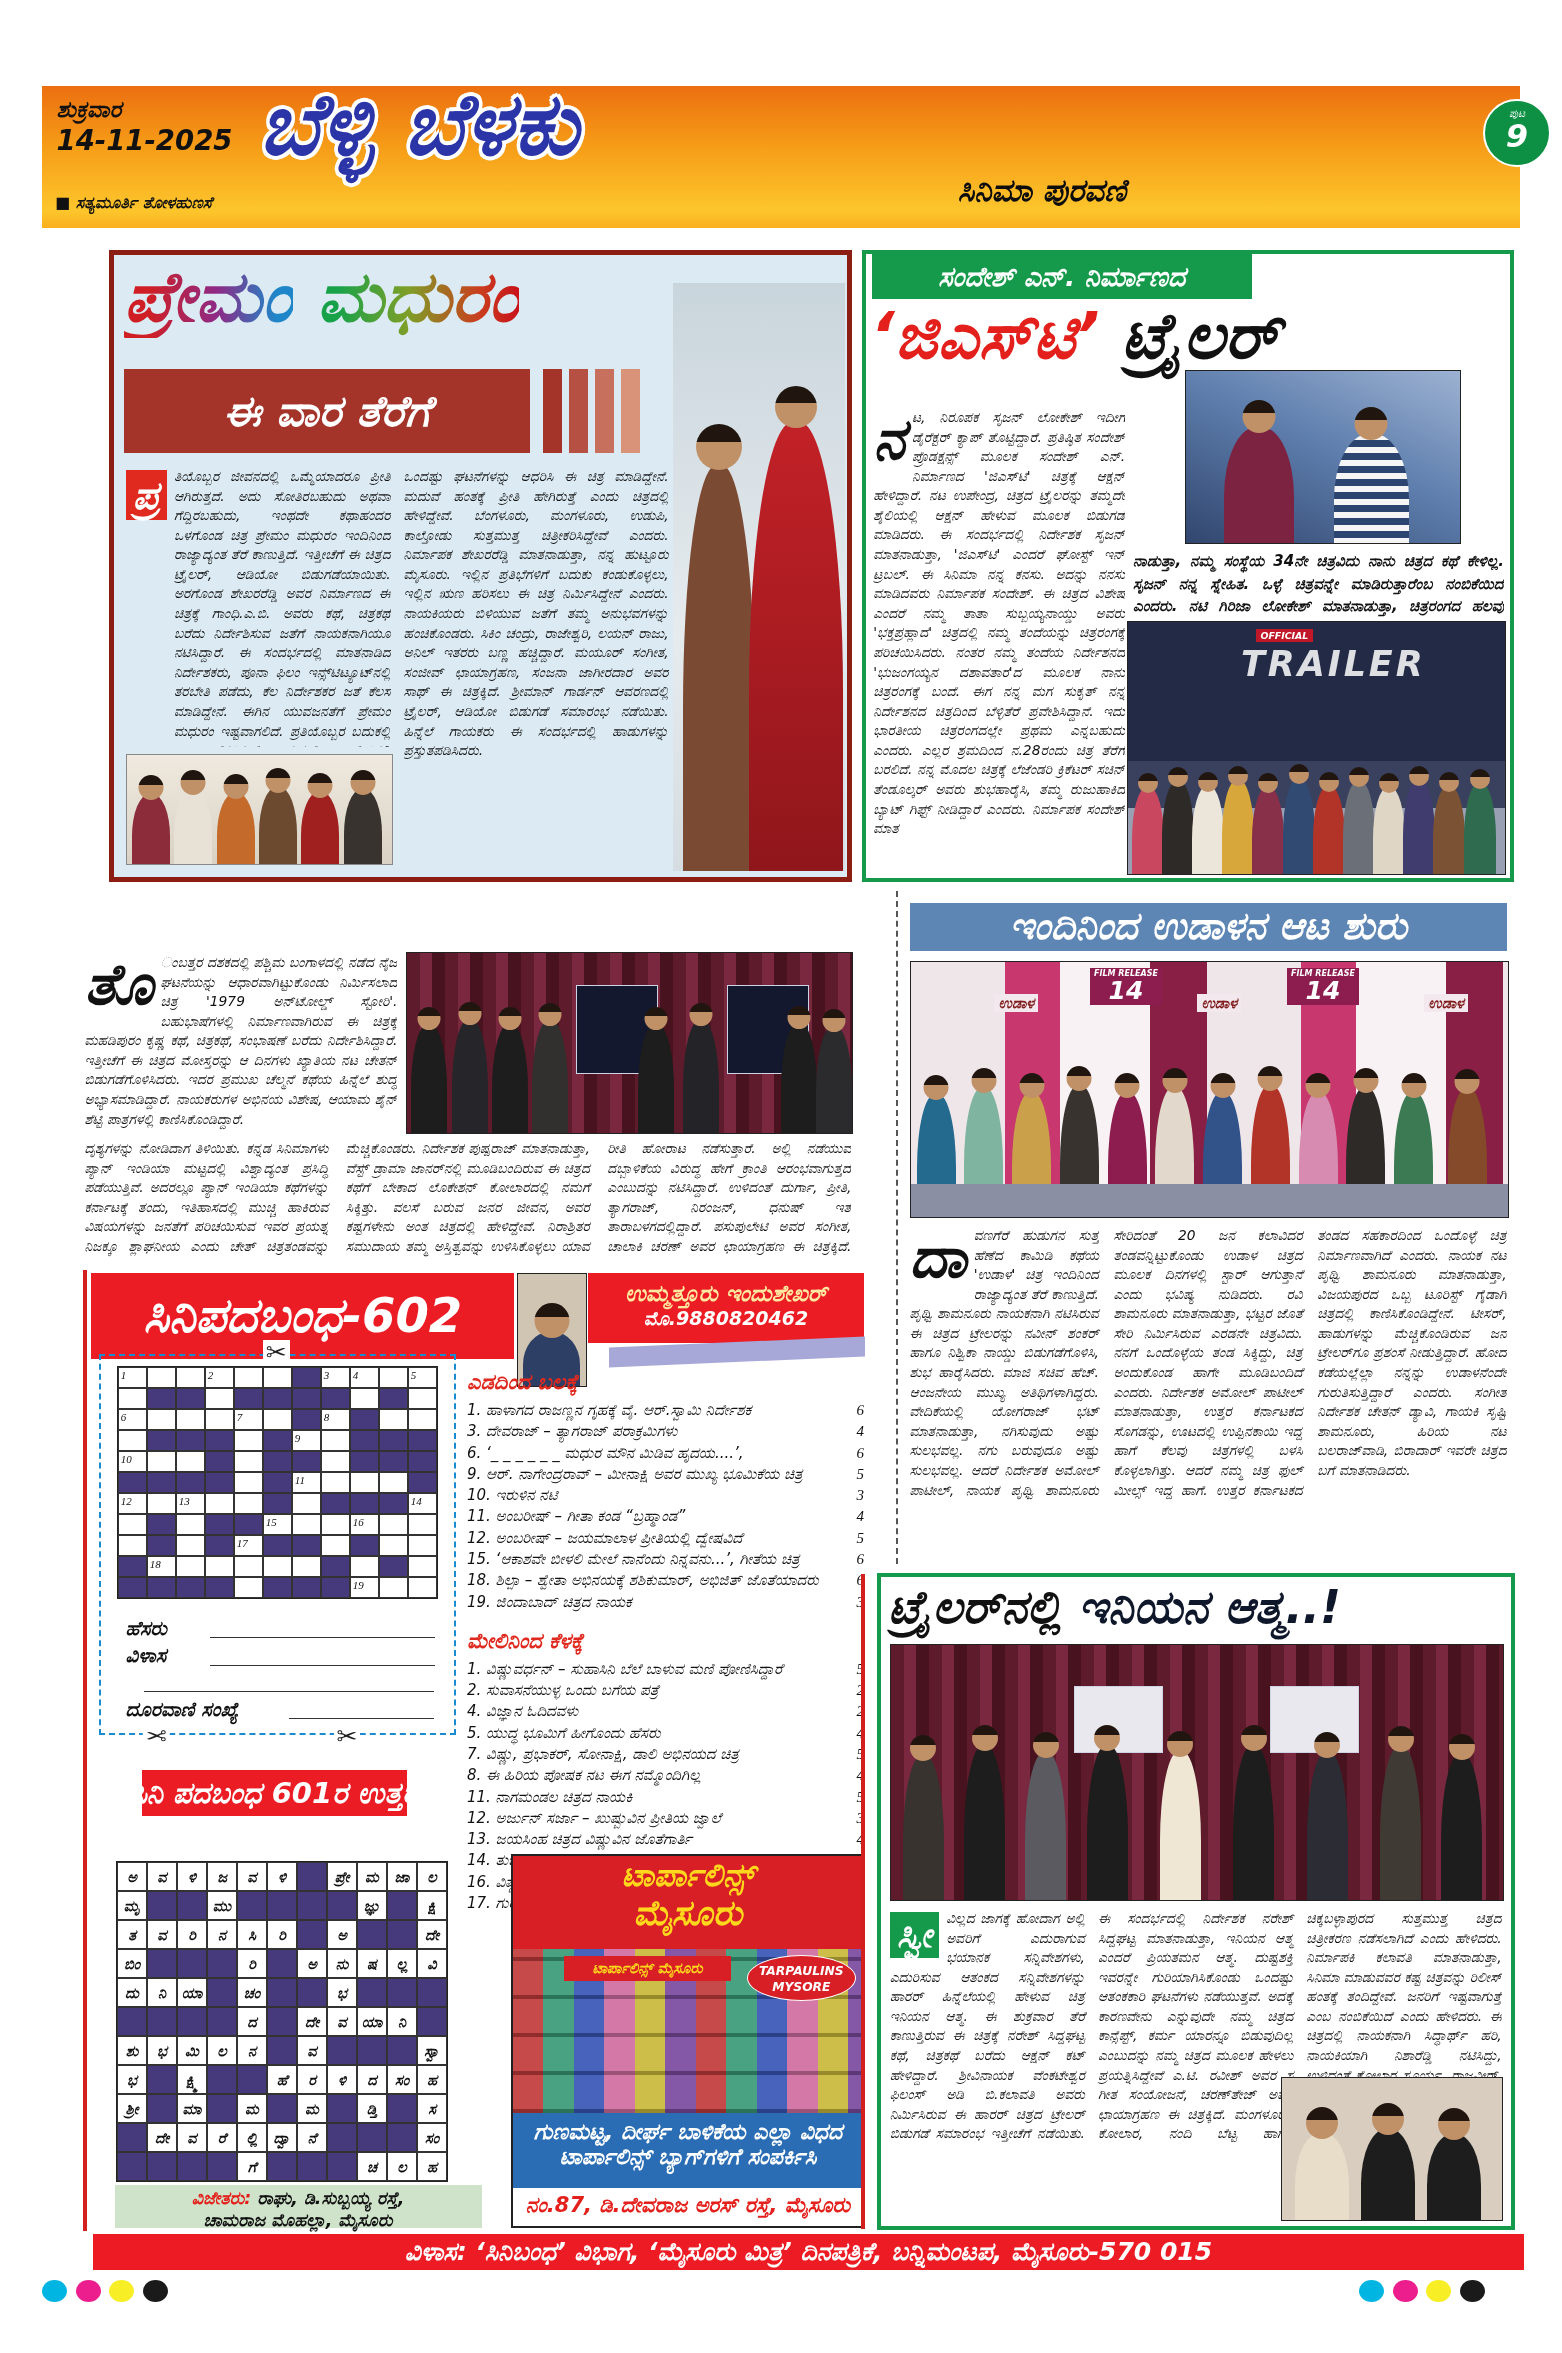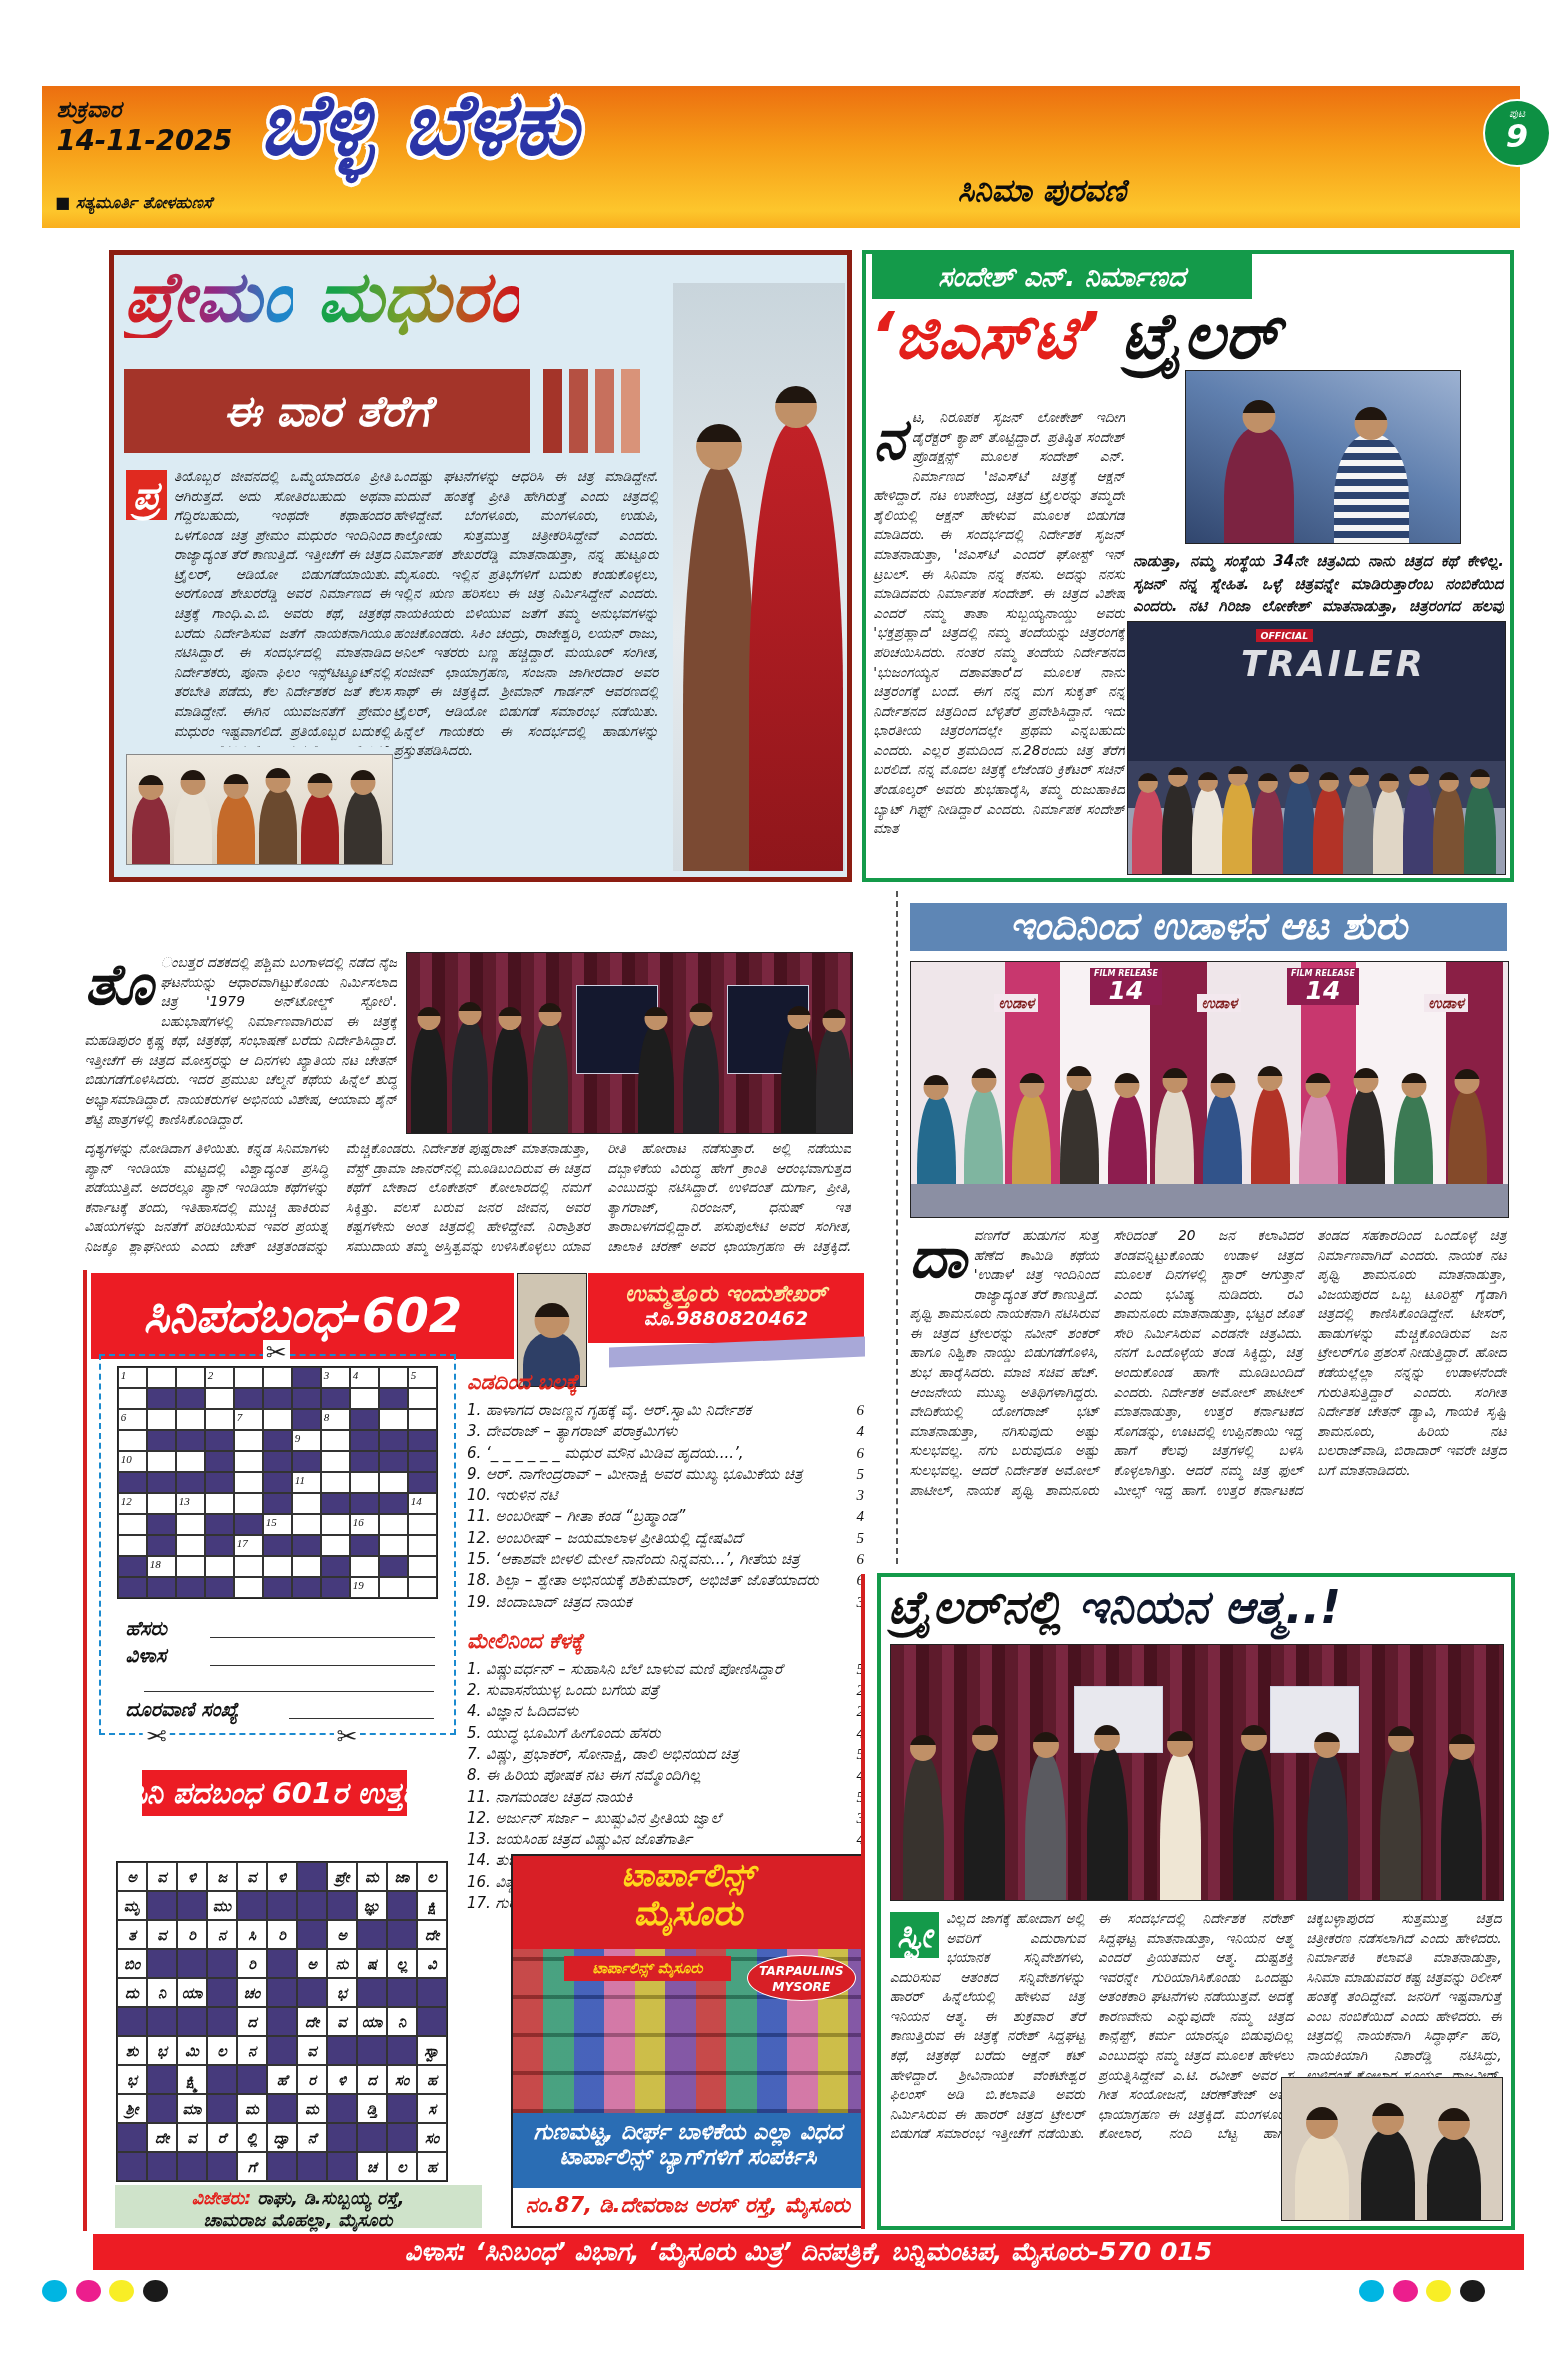--- a/index.html
+++ b/index.html
@@ -22,21 +22,21 @@
   .mh-circle .pw{display:block;font-size:11px;margin-top:5.8px;}
   .mh-circle .pn{display:block;font-size:32px;font-weight:bold;line-height:1;}
   
   #premam{left:109px;top:250px;width:743px;height:632px;background:#dcebf3;border:5.8px solid #8c1d12;box-sizing:border-box;}
   .prem-h{left:10px;top:1.4px;white-space:nowrap;font-size:70px;font-weight:bold;}
   .gw1{background:linear-gradient(90deg,#cf1f25 15%,#8e2a86 55%,#1f86c9 90%);-webkit-background-clip:text;background-clip:text;color:transparent;}
   .gw2{background:linear-gradient(90deg,#17a24a 10%,#7e9f28 45%,#c93f1e 80%,#c9121b 100%);-webkit-background-clip:text;background-clip:text;color:transparent;}
   .prem-band{left:10px;top:114px;width:406px;height:84px;background:#a43429;color:#fff;font-size:43px;font-weight:bold;
     display:flex;align-items:center;justify-content:center;white-space:nowrap;}
   .bar{top:114px;height:84px;width:19px;}
-  .prem-cols{left:11.6px;top:212px;width:544px;height:400px;display:flex;gap:3px;}
+  .prem-cols{left:11.6px;top:212px;width:544px;height:400px;display:flex;gap:13px;}
   .pcol{width:265px;font-size:13.8px;}
   .dropcap{float:left;font-weight:bold;margin:2.9px 7.2px 0 0;line-height:1;}
   .dc-red{background:#e02a20;color:#fff;font-size:39px;padding:5.8px 7.2px;}
   .dc-plain{color:#111;font-size:57px;}
   .dc-green{background:#149a4a;color:#fff;font-size:35px;padding:5.8px 7.2px;}
   .photo{position:absolute;overflow:hidden;}
   .fig{position:absolute;border-radius:46% 46% 0 0 / 60% 60% 0 0;}
   .fig .head{position:absolute;left:50%;transform:translateX(-50%);border-radius:50%;
     background:linear-gradient(180deg,#20160f 0 40%,#c09067 40%);}
   .frame{border:1.4px solid #222;}

